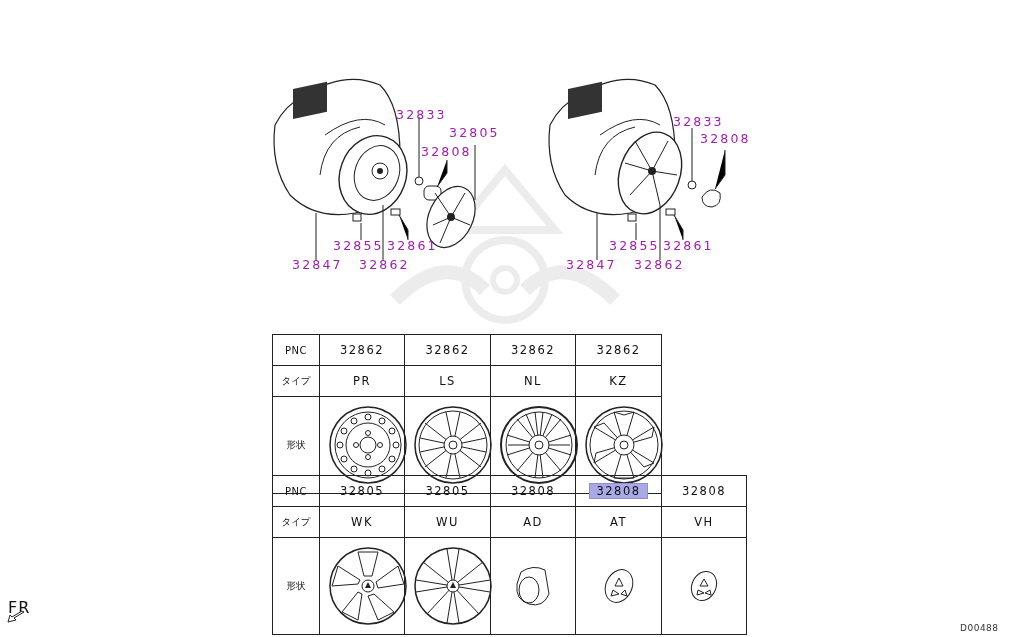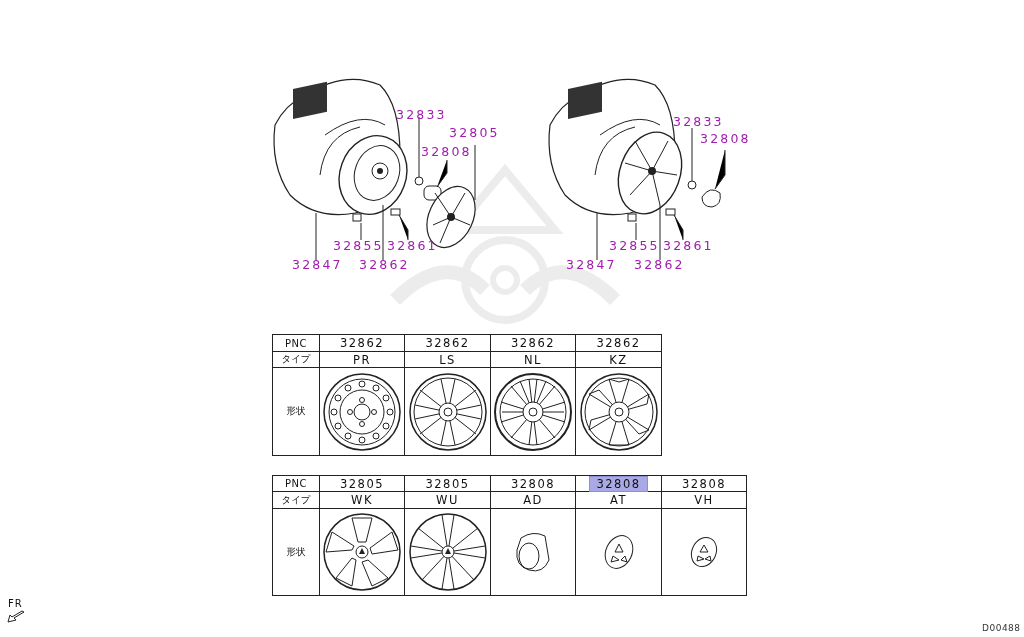--- a/index.html
+++ b/index.html
@@ -1,27 +1,27 @@
 <!DOCTYPE html>
 <html><head>
   <meta charset="utf-8">
   <style>
     html, body { margin:0; padding:0; }
     body { width:1024px; height:637px; background:#ffffff; position:relative; overflow:hidden;
            font-family:"DejaVu Sans", sans-serif; color:#111; }
     .callout { position:absolute; font-size:12.5px; letter-spacing:2.2px; color:#a21caf; white-space:nowrap; }
     svg { position:absolute; overflow:visible; }
     table.parts { position:absolute; border-collapse:collapse; table-layout:fixed; }
-    table.parts td { border:1px solid #222; text-align:center; padding:0; font-size:11.5px; letter-spacing:1.5px; }
+    table.parts td { border:1px solid #222; text-align:center; padding:8px; font-size:11.5px; letter-spacing:1.5px; }
     table.parts td.hdr { font-size:10px; letter-spacing:0.5px; }
     table.parts td.jp { font-size:9.5px; letter-spacing:0;margin-left:31px; }
     .pnc-hl { background:#a9a9e6; border:1px solid #8f8fd0; padding:0 6px; }
     .wm { position:absolute; left:385px; top:160px; width:240px; height:190px; opacity:0.07; }
-    .fr { position:absolute; left:8px; top:598px; font-size:10px; letter-spacing:1px; }
-    .code { position:absolute; left:960px; top:623px; font-size:9px; letter-spacing:0.5px; color:#333;margin-left:22px; }
+    .fr { position:absolute; left:8px; top:598px; font-size:16px; letter-spacing:1px; }
+    .code { position:absolute; left:960px; top:623px; font-size:9px; letter-spacing:0.5px; color:#333; }
     .cell-img { position:relative; display:block; margin:0 auto; }
   </style>
 </head>
 <body>
 
 <svg class="wm" viewBox="0 0 240 190" width="240" height="190">
   <circle cx="120" cy="120" r="40" fill="none" stroke="#000" stroke-width="8"></circle>
   <circle cx="120" cy="120" r="12" fill="none" stroke="#000" stroke-width="6"></circle>
   <path d="M120 10 L170 70 L70 70 Z" fill="none" stroke="#000" stroke-width="8"></path>
   <path d="M10 140 Q60 90 100 130" fill="none" stroke="#000" stroke-width="14"></path>

